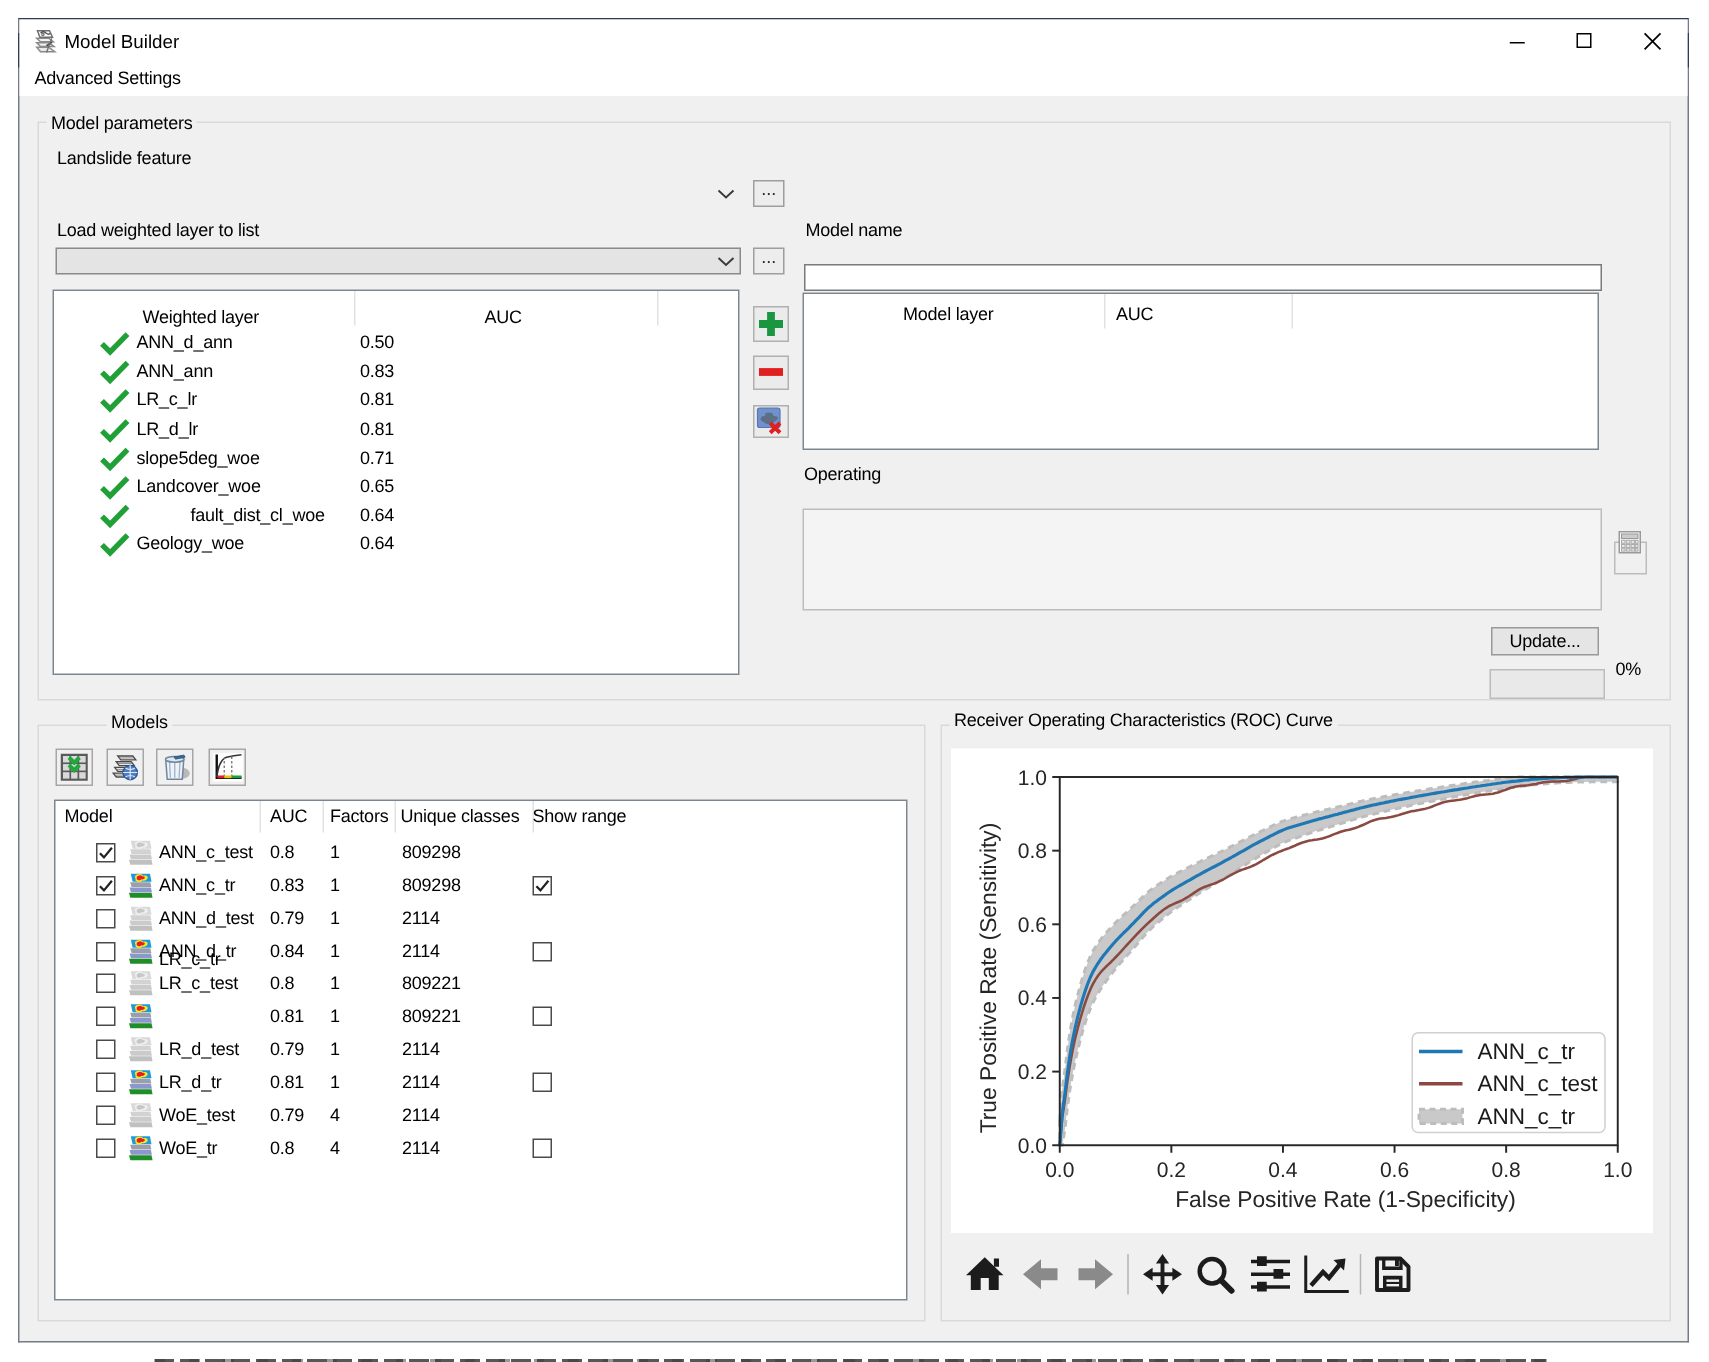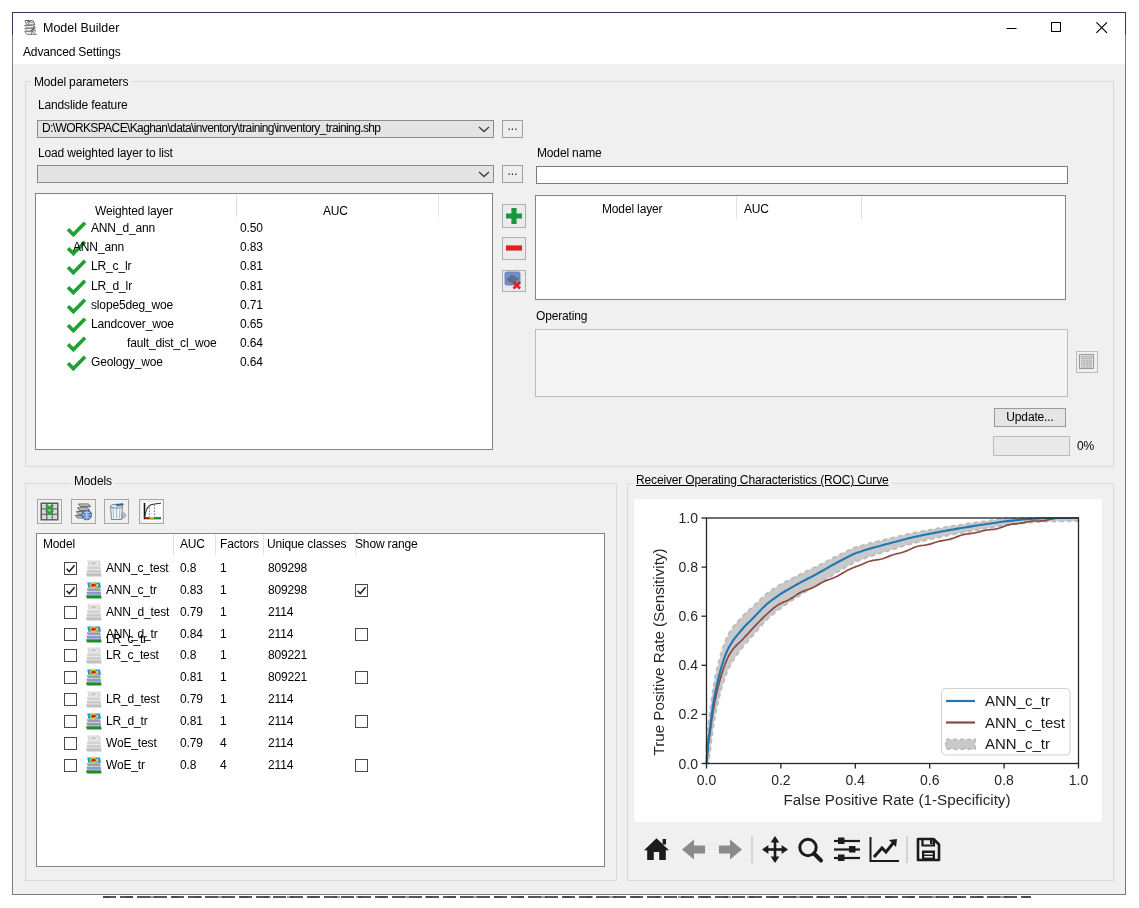--- a/index.html
+++ b/index.html
@@ -1,18 +1,18 @@
 <!DOCTYPE html>
 <html><head>
 <meta charset="utf-8">
 <style>
   html,body{margin:0;padding:0;background:#ffffff;width:1139px;height:908px;overflow:hidden;
     font-family:"Liberation Sans",sans-serif;-webkit-font-smoothing:antialiased;}
   *{box-sizing:border-box;}
-  .abs{position:absolute;}
+  .abs{position:absolute;margin-top:10px;}
   .lbl{position:absolute;font-size:12px;color:#000;white-space:nowrap;line-height:13px;letter-spacing:-0.15px;}
   .win{position:absolute;left:12px;top:12px;width:1114px;height:883px;background:#f0f0f0;
     border:1px solid #767c85;border-top:1px solid #2b3c5c;}
   .titlebar{position:absolute;left:0;top:0;width:1112px;height:51px;background:#ffffff;}
   .grp{position:absolute;border:1px solid #d9d9d9;}
   .grplbl{position:absolute;font-size:12px;letter-spacing:-0.15px;color:#000;background:#f0f0f0;padding:0 3px;white-space:nowrap;line-height:12px;}
   .combo{position:absolute;background:#e4e4e4;border:1px solid #8b8b8b;font-size:12px;letter-spacing:-0.15px;color:#000;line-height:15px;padding-left:4px;white-space:nowrap;overflow:hidden;}
   .dots{position:absolute;background:#ededed;border:1px solid #9e9e9e;font-size:12px;color:#222;text-align:center;line-height:11px;}
   .tbl{position:absolute;background:#ffffff;border:1px solid #7b8691;}
   .hsep{position:absolute;background:#e2e2e2;width:1px;}
@@ -48,21 +48,20 @@
    <line x1="7.5" y1="7.5" x2="17.5" y2="7.5" stroke="#000" stroke-width="1"></line>
    <rect x="52.5" y="1.5" width="9" height="9" fill="none" stroke="#000" stroke-width="1"></rect>
    <path d="M97.4 1.3 L108 11.9 M108 1.3 L97.4 11.9" stroke="#000" stroke-width="1.15"></path>
  </svg>
  <div class="lbl" style="left:10px;top:33px;">Advanced Settings</div>
 
  <div class="grp" style="left:12px;top:68px;width:1089px;height:386px;"></div>
  <div class="grplbl" style="left:18px;top:63px;">Model parameters</div>
 
  <div class="lbl" style="left:25px;top:86px;">Landslide feature</div>
- <div class="combo" style="left:24px;top:107px;width:457px;height:18px;letter-spacing:-0.62px;">D:\WORKSPACE\Kaghan\data\inventory\training\inventory_training.shp</div>
  <svg style="left:465px;top:113px" width="12" height="7" viewBox="0 0 12 7">
       <path d="M1 1 L6 5.6 L11 1" fill="none" stroke="#3a3a3a" stroke-width="1.3"></path>
     </svg>
  <div class="dots" style="left:489px;top:107px;width:21px;height:18px;">...</div>
 
  <div class="lbl" style="left:25px;top:134px;">Load weighted layer to list</div>
  <div class="combo" style="left:24px;top:152px;width:457px;height:18px;"></div>
  <svg style="left:465px;top:158px" width="12" height="7" viewBox="0 0 12 7">
       <path d="M1 1 L6 5.6 L11 1" fill="none" stroke="#3a3a3a" stroke-width="1.3"></path>
     </svg>
@@ -77,21 +76,21 @@
  <div class="cell" style="left:82px;top:192px;">Weighted layer</div>
  <div class="cell" style="left:310px;top:192px;">AUC</div>
  <svg style="left:53px;top:208.1px" width="21" height="16" viewBox="0 0 21 16">
       <path d="M2 8.2 L7.4 13.6 L19 1.8" fill="none" stroke="#21a038" stroke-width="3.6"></path>
     </svg>
  <div class="cell" style="left:78px;top:209.1px;">ANN_d_ann</div>
  <div class="cell" style="left:227px;top:209.1px;">0.50</div>
  <svg style="left:53px;top:227.2px" width="21" height="16" viewBox="0 0 21 16">
       <path d="M2 8.2 L7.4 13.6 L19 1.8" fill="none" stroke="#21a038" stroke-width="3.6"></path>
     </svg>
- <div class="cell" style="left:60px;top:228.2px;">ANN_ann</div>
+ <div class="cell" style="left:78px;top:228.2px;">ANN_ann</div>
  <div class="cell" style="left:227px;top:228.2px;">0.83</div>
  <svg style="left:53px;top:246.4px" width="21" height="16" viewBox="0 0 21 16">
       <path d="M2 8.2 L7.4 13.6 L19 1.8" fill="none" stroke="#21a038" stroke-width="3.6"></path>
     </svg>
  <div class="cell" style="left:78px;top:247.4px;">LR_c_lr</div>
  <div class="cell" style="left:227px;top:247.4px;">0.81</div>
  <svg style="left:53px;top:265.5px" width="21" height="16" viewBox="0 0 21 16">
       <path d="M2 8.2 L7.4 13.6 L19 1.8" fill="none" stroke="#21a038" stroke-width="3.6"></path>
     </svg>
  <div class="cell" style="left:78px;top:266.5px;">LR_d_lr</div>
@@ -364,21 +363,21 @@
       <path d="M2.4 9.7 L16.6 9.7 L17.3 12.8 L3.3 12.8 Z" fill="#8c97cd"></path>
       <path d="M2.0 13.2 L17.0 13.2 L17.7 16.5 L2.9 16.5 Z" fill="#1f8e29"></path>
     </svg>
  <div class="cell" style="left:93px;top:745.6px;">WoE_tr</div>
  <div class="cell" style="left:167px;top:745.6px;">0.8</div>
  <div class="cell" style="left:207px;top:745.6px;">4</div>
  <div class="cell" style="left:255px;top:745.6px;">2114</div>
  <div class="cb" style="left:342px;top:745.6px;"></div>
 
  <div class="grp" style="left:614px;top:470px;width:487px;height:398px;"></div>
- <div class="grplbl" style="left:620px;top:461px;text-decoration:underline;">Receiver Operating Characteristics (ROC) Curve</div>
+ <div class="grplbl" style="left:620px;top:461px;">Receiver Operating Characteristics (ROC) Curve</div>
  <svg id="plot" style="left:621px;top:486px" width="468" height="323" viewBox="0 0 468 323">
 <rect x="0" y="0" width="468" height="323" fill="#ffffff"></rect>
 <path d="M72.5 248.3L74.2 226.9L75.9 214.7L77.6 200.7L79.3 188.9L81.0 179.5L82.7 171.4L84.4 164.5L86.1 158.2L87.8 152.3L89.5 147.1L91.2 142.6L92.9 138.6L94.6 135.1L96.3 132.4L98.0 129.8L99.7 127.4L101.4 125.2L103.1 123.3L104.8 121.4L106.5 119.5L108.2 117.7L109.9 115.9L111.6 114.2L113.3 112.6L115.0 111.1L116.7 109.6L118.4 108.0L120.1 106.4L121.8 104.8L123.5 103.2L125.2 101.6L126.9 99.9L128.6 98.2L130.3 96.7L132.0 95.2L133.7 93.9L135.3 92.7L137.0 91.5L138.7 90.4L140.4 89.3L142.1 88.2L143.8 87.1L145.5 86.0L147.2 85.0L148.9 84.1L150.6 83.2L152.3 82.3L154.0 81.5L155.7 80.6L157.4 79.7L159.1 78.9L160.8 78.0L162.5 77.1L164.2 76.3L165.9 75.5L167.6 74.6L169.3 73.8L171.0 73.0L172.7 72.2L174.4 71.4L176.1 70.6L177.8 69.8L179.5 69.0L181.2 68.2L182.9 67.3L184.6 66.5L186.3 65.6L188.0 64.7L189.7 63.9L191.4 63.0L193.1 62.1L194.8 61.2L196.5 60.3L198.2 59.4L199.9 58.5L201.6 57.7L203.3 56.8L205.0 56.0L206.7 55.2L208.4 54.4L210.1 53.5L211.8 52.7L213.5 51.9L215.2 51.1L216.9 50.3L218.6 49.5L220.3 48.8L222.0 48.2L223.7 47.6L225.4 47.1L227.1 46.6L228.8 46.2L230.5 45.7L232.2 45.3L233.9 44.8L235.6 44.3L237.3 43.9L239.0 43.4L240.7 43.0L242.4 42.6L244.1 42.2L245.8 41.8L247.5 41.4L249.2 41.0L250.9 40.6L252.6 40.2L254.3 39.8L256.0 39.4L257.7 39.0L259.3 38.6L261.0 38.2L262.7 37.8L264.4 37.4L266.1 37.0L267.8 36.6L269.5 36.2L271.2 35.7L272.9 35.3L274.6 34.9L276.3 34.6L278.0 34.2L279.7 33.8L281.4 33.5L283.1 33.2L284.8 32.9L286.5 32.6L288.2 32.2L289.9 31.9L291.6 31.6L293.3 31.3L295.0 31.0L296.7 30.7L298.4 30.4L300.1 30.1L301.8 29.8L303.5 29.5L305.2 29.2L306.9 28.9L308.6 28.7L310.3 28.4L312.0 28.1L313.7 27.8L315.4 27.5L317.1 27.3L318.8 27.0L320.5 26.7L322.2 26.5L323.9 26.2L325.6 26.0L327.3 25.7L329.0 25.4L330.7 25.2L332.4 24.9L334.1 24.6L335.8 24.4L337.5 24.1L339.2 23.9L340.9 23.7L342.6 23.4L344.3 23.2L346.0 22.9L347.7 22.7L349.4 22.4L351.1 22.2L352.8 21.9L354.5 21.7L356.2 21.5L357.9 21.3L359.6 21.0L361.3 20.8L363.0 20.6L364.7 20.4L366.4 20.1L368.1 19.9L369.8 19.7L371.5 19.5L373.2 19.3L374.9 19.2L376.6 19.0L378.3 19.0L380.0 19.0L381.7 19.0L383.3 19.0L385.0 19.0L386.7 19.0L388.4 19.0L390.1 19.0L391.8 19.0L393.5 19.0L395.2 19.0L396.9 19.0L398.6 19.0L400.3 19.0L402.0 19.0L403.7 19.0L405.4 19.0L407.1 19.0L408.8 19.0L410.5 19.0L412.2 19.0L413.9 19.0L415.6 19.0L417.3 19.0L419.0 19.0L420.7 19.0L422.4 19.0L424.1 19.0L425.8 19.0L427.5 19.0L429.2 19.0L430.9 19.0L432.6 19.0L434.3 19.0L436.0 19.0L437.7 19.0L439.4 19.0L441.1 19.0L442.8 19.0L444.5 19.0L444.5 22.1L442.8 22.1L441.1 22.1L439.4 22.1L437.7 22.1L436.0 22.1L434.3 22.2L432.6 22.2L430.9 22.2L429.2 22.2L427.5 22.2L425.8 22.3L424.1 22.3L422.4 22.3L420.7 22.4L419.0 22.4L417.3 22.4L415.6 22.5L413.9 22.5L412.2 22.6L410.5 22.6L408.8 22.7L407.1 22.8L405.4 22.9L403.7 23.0L402.0 23.1L400.3 23.2L398.6 23.4L396.9 23.5L395.2 23.6L393.5 23.8L391.8 23.9L390.1 24.1L388.4 24.2L386.7 24.4L385.0 24.6L383.3 24.8L381.7 25.0L380.0 25.2L378.3 25.4L376.6 25.6L374.9 25.8L373.2 26.0L371.5 26.3L369.8 26.5L368.1 26.7L366.4 27.0L364.7 27.3L363.0 27.6L361.3 27.8L359.6 28.1L357.9 28.4L356.2 28.7L354.5 28.9L352.8 29.2L351.1 29.5L349.4 29.8L347.7 30.1L346.0 30.4L344.3 30.7L342.6 31.0L340.9 31.3L339.2 31.6L337.5 31.9L335.8 32.2L334.1 32.5L332.4 32.9L330.7 33.2L329.0 33.5L327.3 33.8L325.6 34.2L323.9 34.5L322.2 34.8L320.5 35.2L318.8 35.5L317.1 35.8L315.4 36.2L313.7 36.5L312.0 36.9L310.3 37.2L308.6 37.6L306.9 37.9L305.2 38.3L303.5 38.7L301.8 39.0L300.1 39.4L298.4 39.8L296.7 40.1L295.0 40.5L293.3 40.9L291.6 41.3L289.9 41.7L288.2 42.1L286.5 42.5L284.8 43.0L283.1 43.4L281.4 43.8L279.7 44.2L278.0 44.7L276.3 45.1L274.6 45.6L272.9 46.1L271.2 46.6L269.5 47.1L267.8 47.6L266.1 48.1L264.4 48.6L262.7 49.2L261.0 49.7L259.3 50.2L257.7 50.7L256.0 51.2L254.3 51.7L252.6 52.3L250.9 52.8L249.2 53.3L247.5 53.8L245.8 54.3L244.1 54.9L242.4 55.4L240.7 55.9L239.0 56.5L237.3 57.1L235.6 57.7L233.9 58.3L232.2 58.9L230.5 59.5L228.8 60.1L227.1 60.7L225.4 61.3L223.7 61.9L222.0 62.6L220.3 63.4L218.6 64.3L216.9 65.2L215.2 66.2L213.5 67.2L211.8 68.2L210.1 69.1L208.4 70.1L206.7 71.1L205.0 72.1L203.3 73.1L201.6 74.1L199.9 75.2L198.2 76.2L196.5 77.3L194.8 78.4L193.1 79.4L191.4 80.5L189.7 81.6L188.0 82.7L186.3 83.8L184.6 84.8L182.9 85.9L181.2 86.9L179.5 87.9L177.8 89.0L176.1 90.0L174.4 91.0L172.7 92.1L171.0 93.1L169.3 94.1L167.6 95.2L165.9 96.2L164.2 97.3L162.5 98.4L160.8 99.5L159.1 100.6L157.4 101.7L155.7 102.9L154.0 104.0L152.3 105.1L150.6 106.2L148.9 107.4L147.2 108.6L145.5 109.9L143.8 111.2L142.1 112.6L140.4 114.0L138.7 115.4L137.0 116.9L135.3 118.3L133.7 119.8L132.0 121.5L130.3 123.2L128.6 125.1L126.9 127.1L125.2 129.1L123.5 131.1L121.8 133.0L120.1 135.0L118.4 136.9L116.7 138.8L115.0 140.7L113.3 142.6L111.6 144.6L109.9 146.6L108.2 148.7L106.5 150.9L104.8 153.2L103.1 155.5L101.4 157.9L99.7 160.4L98.0 163.2L96.3 166.2L94.6 169.4L92.9 173.3L91.2 177.7L89.5 182.7L87.8 188.3L86.1 194.6L84.4 201.4L82.7 208.8L81.0 217.3L79.3 227.2L77.6 239.4L75.9 254.0L74.2 264.5L72.5 264.5Z" fill="#c9c9c9" stroke="#bdbdbd" stroke-width="2" stroke-dasharray="4.5 3.2" stroke-linejoin="round"></path>
 <path d="M72.5 264.5L74.2 245.8L75.9 234.8L77.6 222.1L79.3 211.0L81.0 201.7L82.7 193.7L84.4 186.8L86.1 180.5L87.8 174.7L89.5 169.5L91.2 164.8L92.9 160.6L94.6 157.0L96.3 154.1L98.0 151.5L99.7 149.3L101.4 147.4L103.1 145.7L104.8 144.1L106.5 142.5L108.2 140.8L109.9 139.0L111.6 137.2L113.3 135.4L115.0 133.5L116.7 131.6L118.4 129.7L120.1 127.9L121.8 126.1L123.5 124.3L125.2 122.5L126.9 120.8L128.6 119.1L130.3 117.4L132.0 115.8L133.7 114.3L135.3 112.8L137.0 111.3L138.7 109.9L140.4 108.5L142.1 107.2L143.8 106.1L145.5 105.0L147.2 104.2L148.9 103.4L150.6 102.7L152.3 102.0L154.0 101.2L155.7 100.3L157.4 99.3L159.1 98.2L160.8 97.1L162.5 95.9L164.2 94.8L165.9 93.8L167.6 92.9L169.3 92.2L171.0 91.6L172.7 91.0L174.4 90.4L176.1 89.8L177.8 89.1L179.5 88.3L181.2 87.5L182.9 86.5L184.6 85.5L186.3 84.5L188.0 83.6L189.7 82.7L191.4 81.9L193.1 81.2L194.8 80.6L196.5 80.0L198.2 79.4L199.9 78.8L201.6 78.0L203.3 77.2L205.0 76.3L206.7 75.3L208.4 74.2L210.1 73.2L211.8 72.2L213.5 71.3L215.2 70.5L216.9 69.7L218.6 68.9L220.3 68.3L222.0 67.6L223.7 67.0L225.4 66.4L227.1 65.7L228.8 65.0L230.5 64.2L232.2 63.5L233.9 62.8L235.6 62.3L237.3 61.8L239.0 61.4L240.7 61.2L242.4 60.9L244.1 60.7L245.8 60.4L247.5 60.0L249.2 59.5L250.9 58.9L252.6 58.3L254.3 57.6L256.0 56.9L257.7 56.3L259.3 55.7L261.0 55.2L262.7 54.7L264.4 54.4L266.1 54.0L267.8 53.5L269.5 53.0L271.2 52.4L272.9 51.7L274.6 51.0L276.3 50.2L278.0 49.4L279.7 48.6L281.4 48.0L283.1 47.5L284.8 47.0L286.5 46.7L288.2 46.5L289.9 46.3L291.6 46.0L293.3 45.7L295.0 45.3L296.7 44.9L298.4 44.4L300.1 43.8L301.8 43.3L303.5 42.8L305.2 42.3L306.9 41.9L308.6 41.6L310.3 41.3L312.0 41.0L313.7 40.7L315.4 40.4L317.1 39.9L318.8 39.4L320.5 38.8L322.2 38.1L323.9 37.4L325.6 36.8L327.3 36.2L329.0 35.7L330.7 35.3L332.4 35.0L334.1 34.8L335.8 34.6L337.5 34.4L339.2 34.2L340.9 33.9L342.6 33.5L344.3 33.1L346.0 32.6L347.7 32.1L349.4 31.7L351.1 31.3L352.8 31.0L354.5 30.8L356.2 30.6L357.9 30.5L359.6 30.3L361.3 30.1L363.0 29.7L364.7 29.3L366.4 28.7L368.1 28.1L369.8 27.5L371.5 26.8L373.2 26.2L374.9 25.8L376.6 25.4L378.3 25.1L380.0 24.9L381.7 24.8L383.3 24.6L385.0 24.5L386.7 24.2L388.4 23.9L390.1 23.6L391.8 23.2L393.5 22.9L395.2 22.5L396.9 22.3L398.6 22.1L400.3 22.0L402.0 22.0L403.7 22.0L405.4 22.0L407.1 21.9L408.8 21.8L410.5 21.6L412.2 21.3L413.9 20.9L415.6 20.5L417.3 20.1L419.0 19.6L420.7 19.3L422.4 19.0L424.1 19.0L425.8 19.0L427.5 19.0L429.2 19.0L430.9 19.0L432.6 19.1L434.3 19.0L436.0 19.0L437.7 19.0L439.4 19.0L441.1 19.0L442.8 19.0L444.5 19.0" fill="none" stroke="#8a4a42" stroke-width="1.7" stroke-linejoin="round"></path>
 <path d="M72.5 264.5L74.2 242.9L75.9 230.5L77.6 216.3L79.3 204.3L81.0 194.7L82.7 186.5L84.4 179.3L86.1 172.8L87.8 166.8L89.5 161.5L91.2 156.7L92.9 152.5L94.6 148.9L96.3 146.0L98.0 143.2L99.7 140.7L101.4 138.4L103.1 136.3L104.8 134.2L106.5 132.2L108.2 130.2L109.9 128.3L111.6 126.5L113.3 124.7L115.0 123.0L116.7 121.4L118.4 119.7L120.1 117.9L121.8 116.2L123.5 114.4L125.2 112.7L126.9 110.9L128.6 109.1L130.3 107.4L132.0 105.8L133.7 104.4L135.3 103.0L137.0 101.8L138.7 100.5L140.4 99.3L142.1 98.1L143.8 96.8L145.5 95.7L147.2 94.6L148.9 93.5L150.6 92.5L152.3 91.5L154.0 90.6L155.7 89.6L157.4 88.6L159.1 87.7L160.8 86.7L162.5 85.7L164.2 84.8L165.9 83.9L167.6 82.9L169.3 82.0L171.0 81.1L172.7 80.2L174.4 79.3L176.1 78.5L177.8 77.6L179.5 76.7L181.2 75.8L182.9 74.8L184.6 73.9L186.3 73.0L188.0 72.0L189.7 71.1L191.4 70.1L193.1 69.1L194.8 68.2L196.5 67.2L198.2 66.2L199.9 65.3L201.6 64.3L203.3 63.4L205.0 62.5L206.7 61.6L208.4 60.8L210.1 59.9L211.8 59.0L213.5 58.1L215.2 57.3L216.9 56.4L218.6 55.5L220.3 54.8L222.0 54.1L223.7 53.4L225.4 52.9L227.1 52.4L228.8 51.8L230.5 51.3L232.2 50.8L233.9 50.3L235.6 49.8L237.3 49.3L239.0 48.8L240.7 48.3L242.4 47.8L244.1 47.4L245.8 46.9L247.5 46.5L249.2 46.0L250.9 45.6L252.6 45.1L254.3 44.7L256.0 44.2L257.7 43.8L259.3 43.3L261.0 42.9L262.7 42.4L264.4 42.0L266.1 41.5L267.8 41.1L269.5 40.6L271.2 40.2L272.9 39.7L274.6 39.3L276.3 38.9L278.0 38.5L279.7 38.1L281.4 37.7L283.1 37.4L284.8 37.0L286.5 36.6L288.2 36.3L289.9 35.9L291.6 35.6L293.3 35.2L295.0 34.9L296.7 34.5L298.4 34.2L300.1 33.9L301.8 33.6L303.5 33.3L305.2 33.0L306.9 32.6L308.6 32.3L310.3 32.0L312.0 31.7L313.7 31.4L315.4 31.1L317.1 30.8L318.8 30.5L320.5 30.2L322.2 29.9L323.9 29.6L325.6 29.3L327.3 29.0L329.0 28.8L330.7 28.5L332.4 28.2L334.1 27.9L335.8 27.6L337.5 27.4L339.2 27.1L340.9 26.8L342.6 26.5L344.3 26.3L346.0 26.0L347.7 25.7L349.4 25.5L351.1 25.2L352.8 25.0L354.5 24.7L356.2 24.5L357.9 24.2L359.6 24.0L361.3 23.7L363.0 23.5L364.7 23.2L366.4 23.0L368.1 22.7L369.8 22.5L371.5 22.3L373.2 22.1L374.9 21.9L376.6 21.8L378.3 21.6L380.0 21.4L381.7 21.2L383.3 21.0L385.0 20.9L386.7 20.7L388.4 20.5L390.1 20.4L391.8 20.3L393.5 20.2L395.2 20.0L396.9 19.9L398.6 19.8L400.3 19.7L402.0 19.6L403.7 19.5L405.4 19.4L407.1 19.3L408.8 19.2L410.5 19.2L412.2 19.2L413.9 19.2L415.6 19.1L417.3 19.1L419.0 19.1L420.7 19.1L422.4 19.0L424.1 19.0L425.8 19.0L427.5 19.0L429.2 19.0L430.9 19.0L432.6 19.0L434.3 19.0L436.0 19.0L437.7 19.0L439.4 19.0L441.1 19.0L442.8 19.0L444.5 19.0" fill="none" stroke="#1f77b4" stroke-width="2.1" stroke-linejoin="round"></path>
 <rect x="72.5" y="19" width="372" height="245.5" fill="none" stroke="#262626" stroke-width="1.3"></rect>
 <line x1="72.5" y1="264.5" x2="72.5" y2="269.5" stroke="#262626" stroke-width="1.3"></line>
 <text x="72.5" y="285.5" font-size="14" text-anchor="middle" fill="#262626">0.0</text>
 <line x1="72.5" y1="264.5" x2="67.5" y2="264.5" stroke="#262626" stroke-width="1.3"></line>
 <text x="64" y="269.5" font-size="14" text-anchor="end" fill="#262626">0.0</text>

